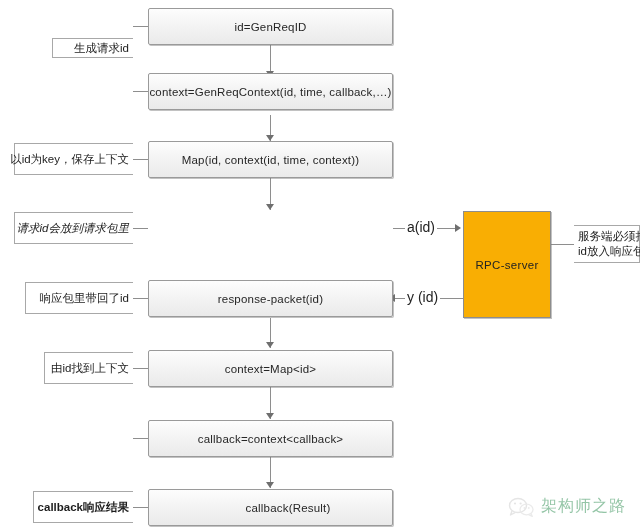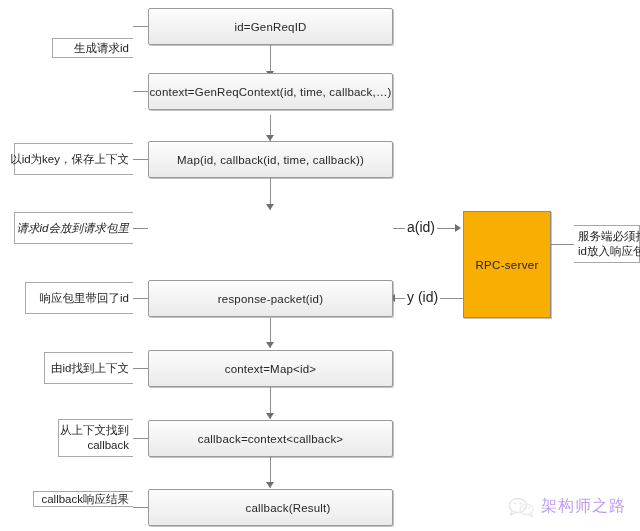--- a/index.html
+++ b/index.html
@@ -129,21 +129,21 @@
     right: 14px;
     bottom: 14px;
     display: flex;
     align-items: center;
     gap: 7px;
     opacity: 0.45;
     user-select: none;
   }
   #watermark .wm-text {
     font-size: 16px;
-    color: #6d28d9;
+    color: #15803d;
     letter-spacing: 1px;
   }
   #watermark .wm-icon { line-height: 0; }
 </style>
 </head>
 <body>
 
 <div id="canvas">
 
   <div class="vline" style="left:270px; top:45px;  height:32px;"></div>
@@ -178,21 +178,21 @@
   <div class="edge-label" style="left:405px; top:219px;">a(id)</div>
 
   <div class="hline" style="left:393px; top:298px; width:70px;"></div>
   <div class="arrow-left" style="left:389px; top:294px;"></div>
   <div class="edge-label" style="left:405px; top:289px;">y (id)</div>
 
   <div class="hline" style="left:551px; top:244px; width:23px;"></div>
 
   <div class="pbox" style="top:8px;">id=GenReqID</div>
   <div class="pbox" style="top:73px;">context=GenReqContext(id, time, callback,…)</div>
-  <div class="pbox" style="top:141px;">Map(id, callback(id, time, callback))</div>
+  <div class="pbox" style="top:141px;">Map(id, context(id, time, context))</div>
   <div class="pbox" style="top:280px;">response-packet(id)</div>
   <div class="pbox" style="top:350px;">context=Map&lt;id&gt;</div>
   <div class="pbox" style="top:420px;">callback=context&lt;callback&gt;</div>
   <div class="pbox" style="top:489px;padding-left:35px;">callback(Result)</div>
 
   <div id="rpc-server-box">RPC-server</div>
 
   <div class="note left" style="left:52px;  top:10px;  width:81px;  height:20px;margin-top:28px;">
     <span>生成请求id</span>
   </div>
@@ -207,26 +207,22 @@
   </div>
 
   <div class="note left" style="left:25px;  top:282px; width:108px; height:32px;">
     <span>响应包里带回了id</span>
   </div>
 
   <div class="note left" style="left:44px;  top:352px; width:89px;  height:32px;">
     <span>由id找到上下文</span>
   </div>
 
-  <div class="note left" style="left:58px;  top:419px; width:75px;  height:38px;">
-    <span>从上下文找到</span>
-    <span>callback</span>
-  </div>
-
-  <div class="note left" style="left:33px;  top:491px; width:100px; height:16px;">
+
+  <div class="note left" style="left:33px;  top:491px; width:100px; height:32px;font-weight:bold;">
     <span>callback响应结果</span>
   </div>
 
   <div class="note right" style="left:574px; top:225px; width:66px; height:38px;">
     <span>服务端必须把</span>
     <span>id放入响应包</span>
   </div>
 
   <div id="watermark">
     <span class="wm-icon">

